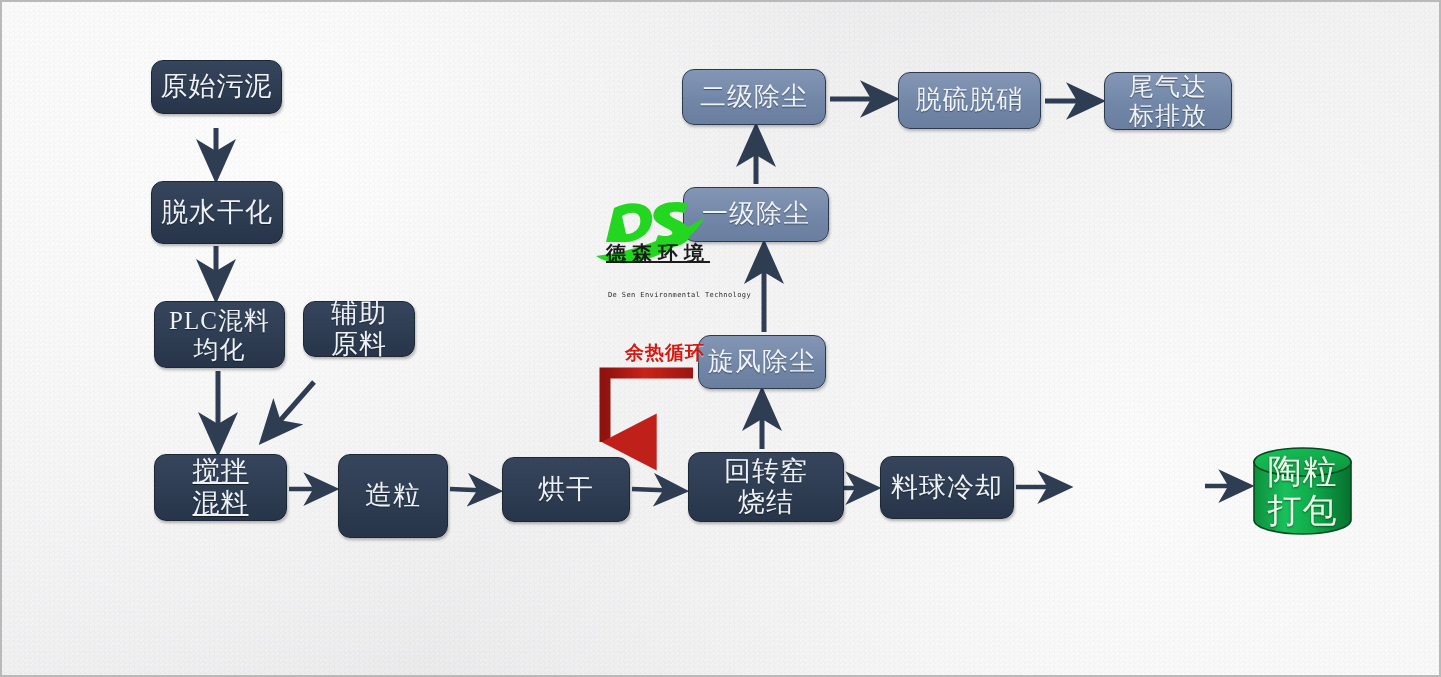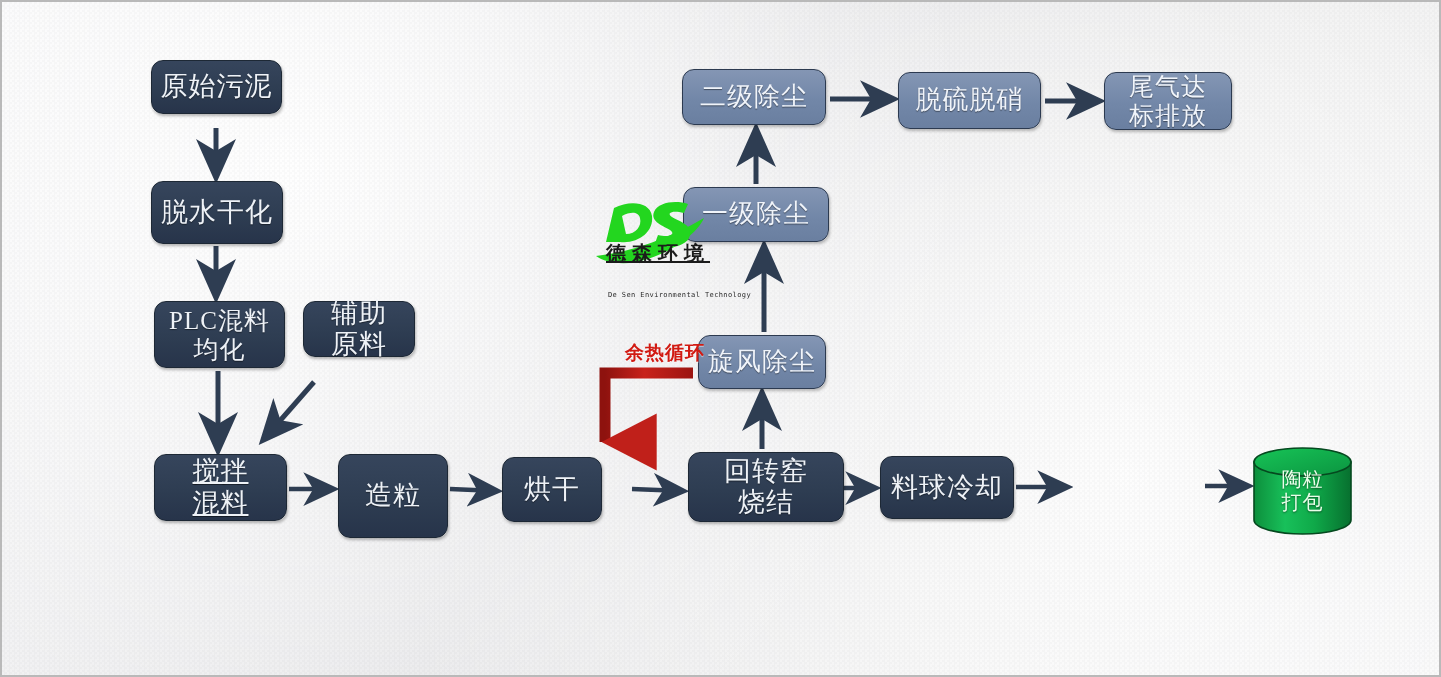--- a/index.html
+++ b/index.html
@@ -57,21 +57,21 @@
   }
   .node.light{
     background:linear-gradient(180deg,#8496b4 0%,#7287a8 55%,#6a7fa0 100%);
     border:1.5px solid #2c3a50;
     box-shadow:1px 2px 3px rgba(0,0,0,.25);
     font-size:26px;
     color:#f0f4fa;
   }
   .node.cyl{
     background:none;border:none;box-shadow:none;
-    font-size:20px;color:#eaffea;
+    font-size:34px;color:#eaffea;
   }
   .cyl svg{position:absolute;left:0;top:0;}
   .cyl .cyl-label{position:relative;z-index:2;text-shadow:0 1px 2px rgba(0,0,0,.5);}
 
   #arrows{position:absolute;left:0;top:0;width:1441px;height:677px;z-index:2;}
   #redlayer{position:absolute;left:0;top:0;width:1441px;height:677px;z-index:5;}
 
   .logo{position:absolute;z-index:6;}
   .logo-cn{
     font-family:"DejaVu Sans","Liberation Sans",sans-serif;
@@ -180,21 +180,21 @@
 均化</div>
 
   <div class="node dark" style="left:301px;top:299px;width:112px;height:56px;">辅助
 原料</div>
 
   <div class="node dark" style="left:152px;top:452px;width:133px;height:67px;text-decoration:underline;">搅拌
 混料</div>
 
   <div class="node dark" style="left:336px;top:452px;width:110px;height:84px;">造粒</div>
 
-  <div class="node dark" style="left:500px;top:455px;width:100px;height:65px;">烘干</div>
+  <div class="node dark" style="left:500px;top:455px;width:128px;height:65px;">烘干</div>
 
   <div class="node dark" style="left:686px;top:450px;width:156px;height:70px;">回转窑
 烧结</div>
 
   <div class="node dark" style="left:878px;top:454px;width:134px;height:63px;">料球冷却</div>
 
 
   <div class="node cyl" style="left:1250px;top:445px;width:101px;height:88px;">
     <svg width="101" height="88" viewBox="0 0 101 88" xmlns="http://www.w3.org/2000/svg">
       <defs>

